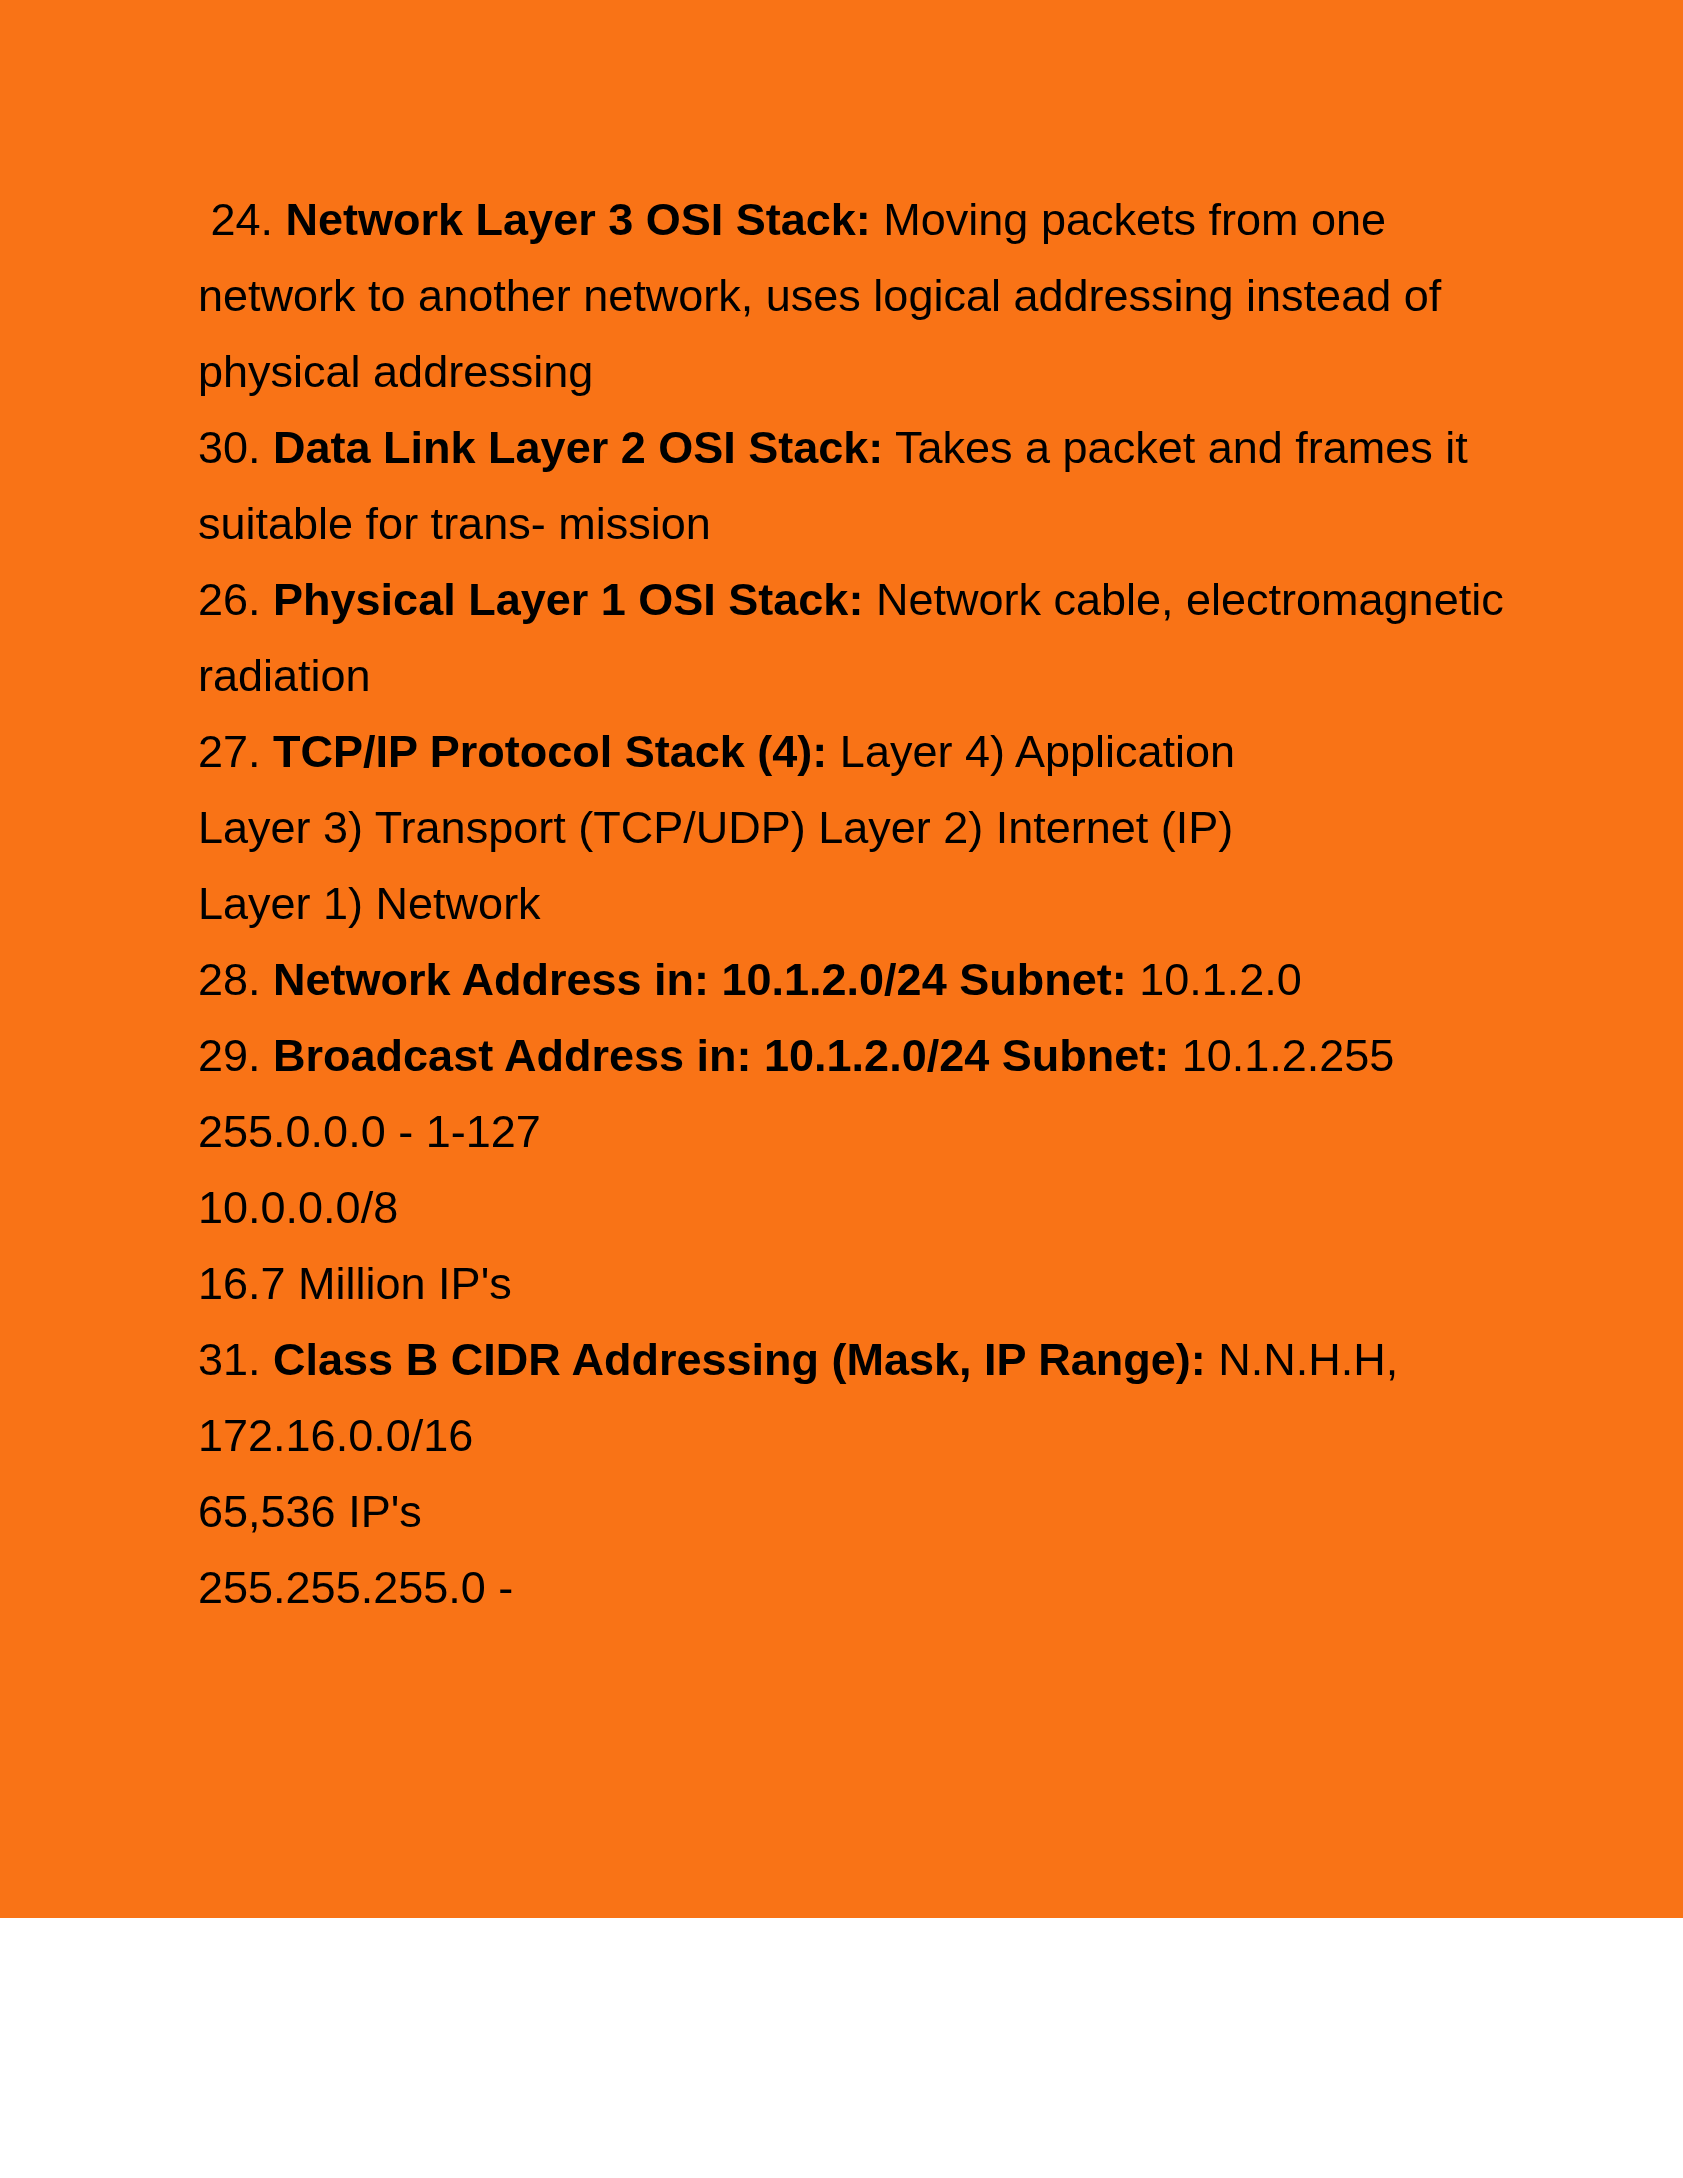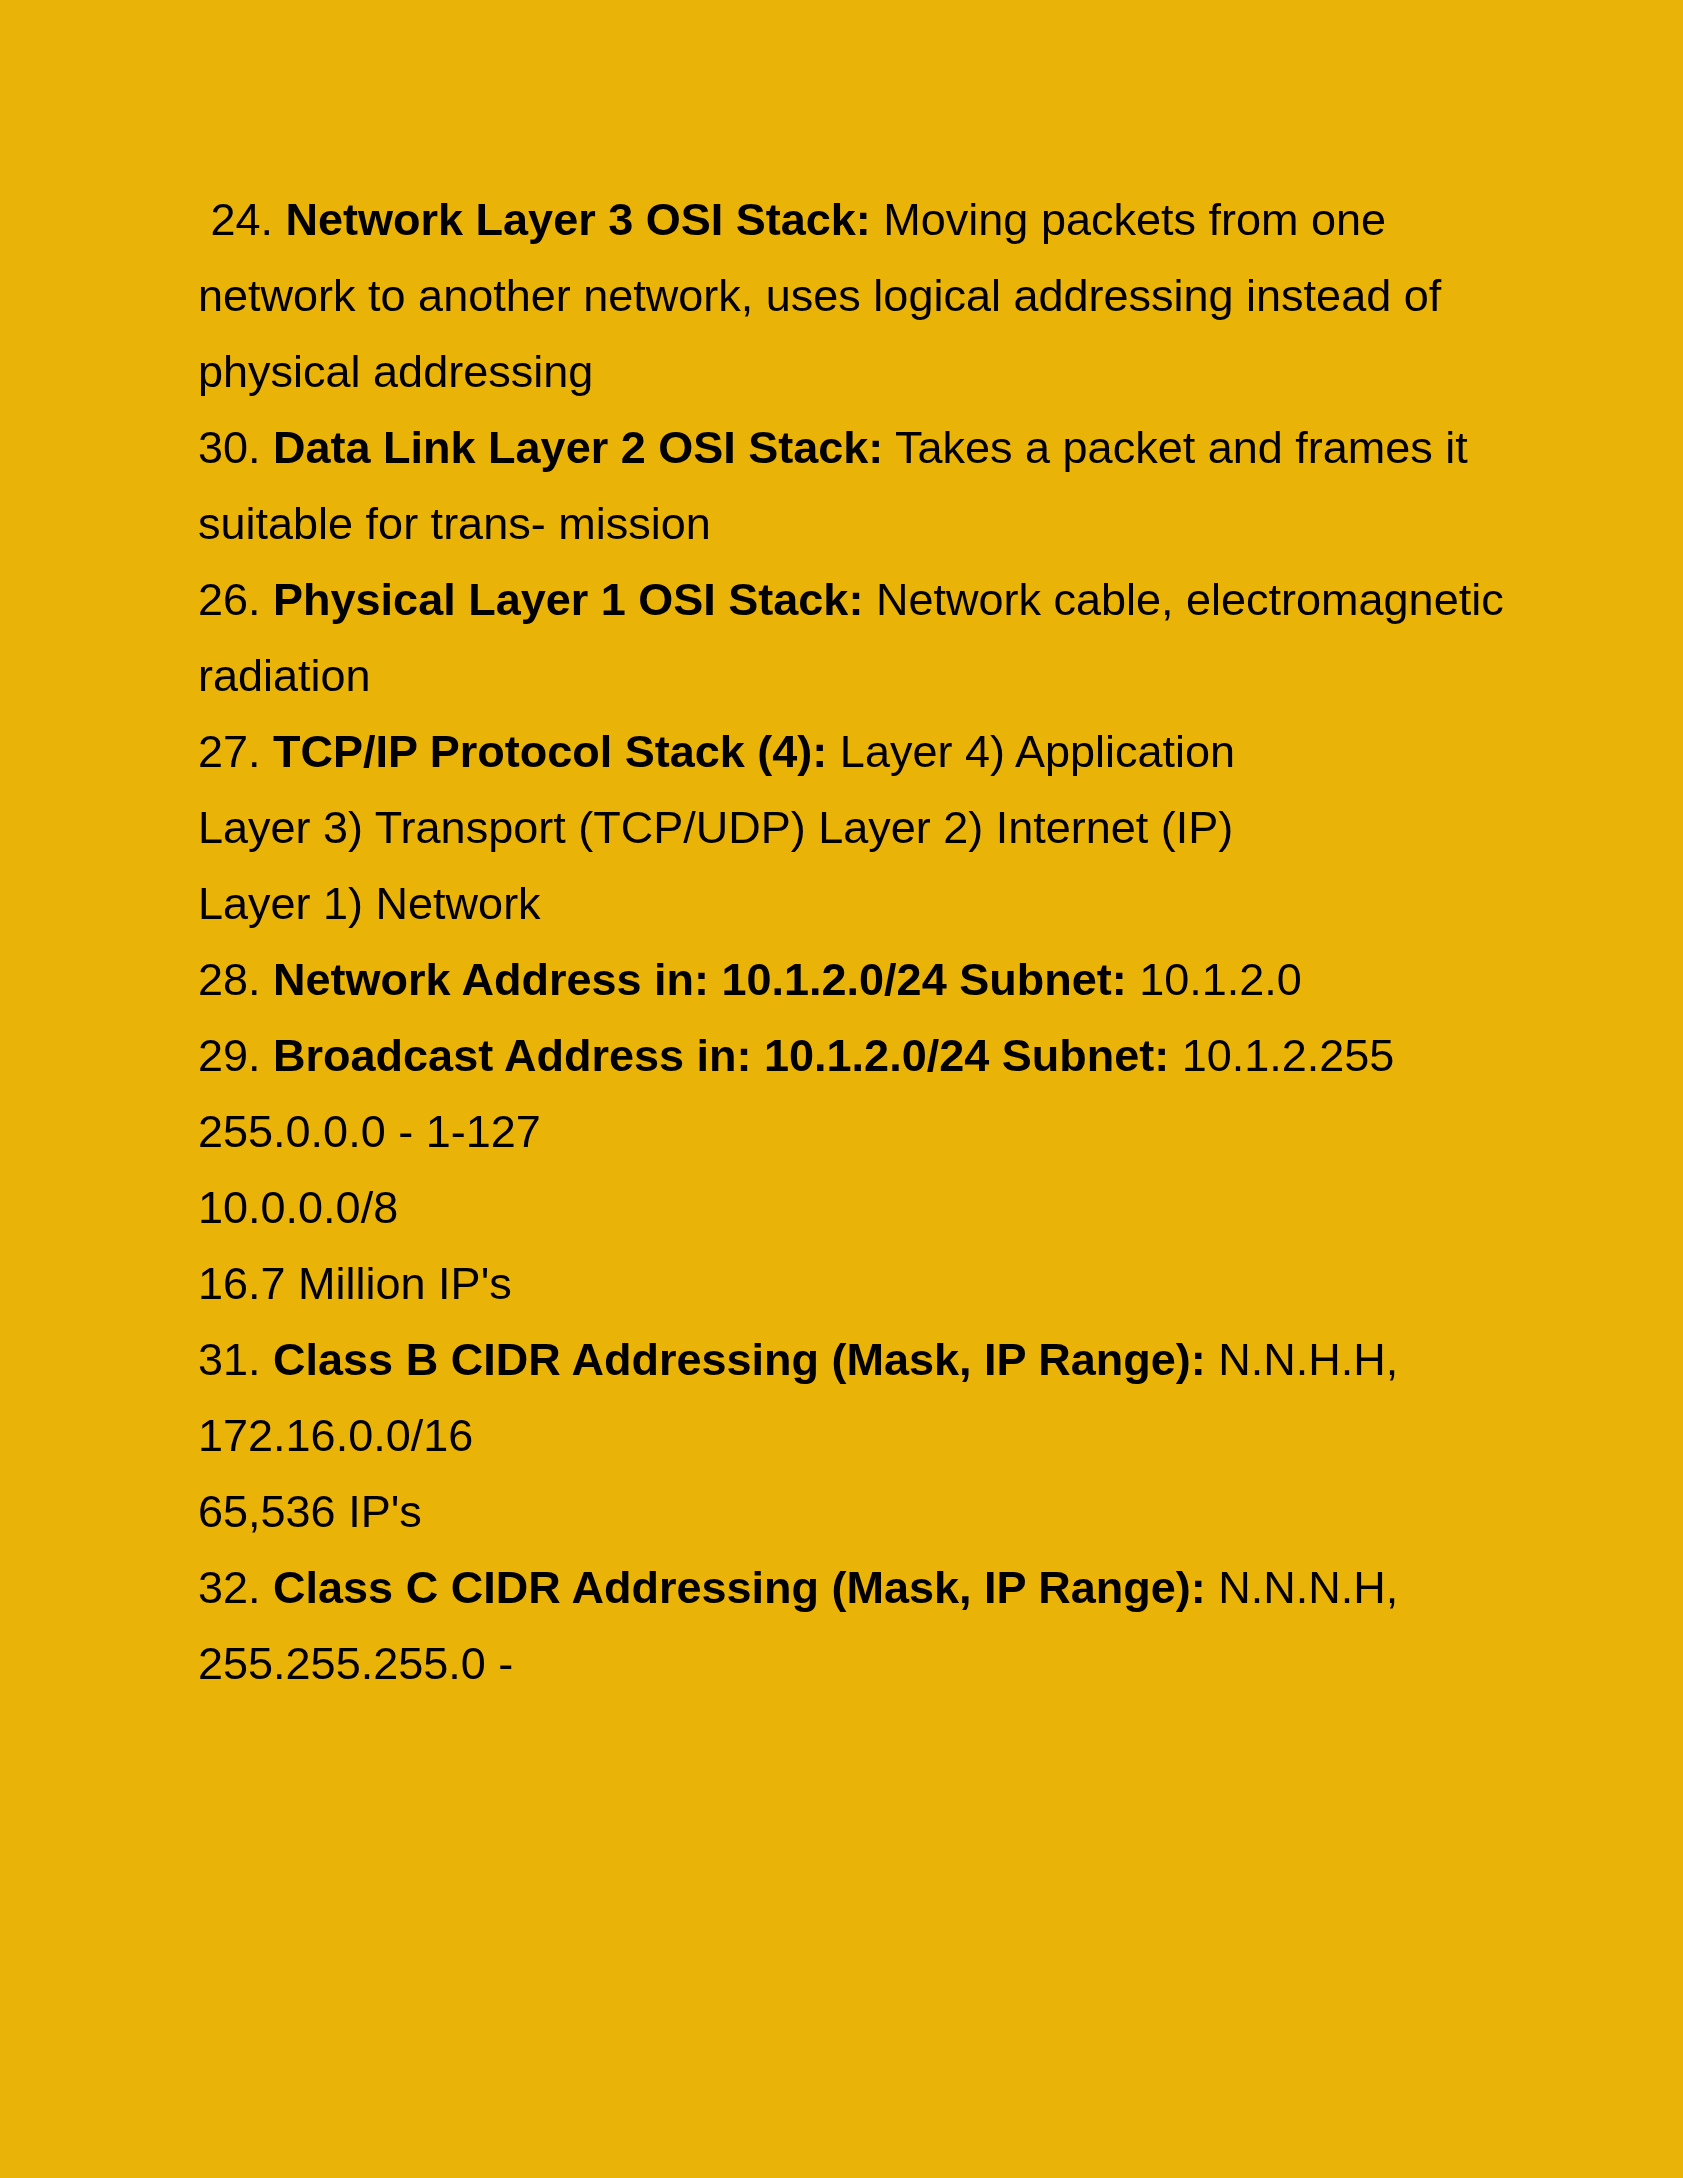--- a/index.html
+++ b/index.html
@@ -11,22 +11,22 @@
     height: 2178px;
     background: #ffffff;
     overflow: hidden;
     position: relative;
   }
   #document-page {
     position: absolute;
     left: 0;
     top: 0;
     width: 1683px;
-    height: 2178px;
-    background: #eab308;
+    height: 1918px;
+    background: #f97316;
   }
   #text-block {
     position: absolute;
     left: 198px;
     top: 182px;
     width: 1386px;
     font-family: "Liberation Sans", "DejaVu Sans", sans-serif;
     font-size: 45px;
     line-height: 76px;
     color: #000000;
@@ -59,17 +59,16 @@
       <div class="line"><span class="seg">Layer 3) Transport (TCP/UDP) Layer 2) Internet (IP)</span></div>
       <div class="line"><span class="seg">Layer 1) Network</span></div>
       <div class="line"><span class="seg">28. </span><span class="seg bold">Network Address in: 10.1.2.0/24 Subnet:</span><span class="seg"> 10.1.2.0</span></div>
       <div class="line"><span class="seg">29. </span><span class="seg bold">Broadcast Address in: 10.1.2.0/24 Subnet:</span><span class="seg"> 10.1.2.255</span></div>
       <div class="line"><span class="seg">255.0.0.0 - 1-127</span></div>
       <div class="line"><span class="seg">10.0.0.0/8</span></div>
       <div class="line"><span class="seg">16.7 Million IP's</span></div>
       <div class="line"><span class="seg">31. </span><span class="seg bold">Class B CIDR Addressing (Mask, IP Range):</span><span class="seg"> N.N.H.H,</span></div>
       <div class="line"><span class="seg">172.16.0.0/16</span></div>
       <div class="line"><span class="seg">65,536 IP's</span></div>
-      <div class="line"><span class="seg">32. </span><span class="seg bold">Class C CIDR Addressing (Mask, IP Range):</span><span class="seg"> N.N.N.H,</span></div>
       <div class="line"><span class="seg">255.255.255.0 -</span></div>
     </div>
 </div>
 
 
 </body></html>

